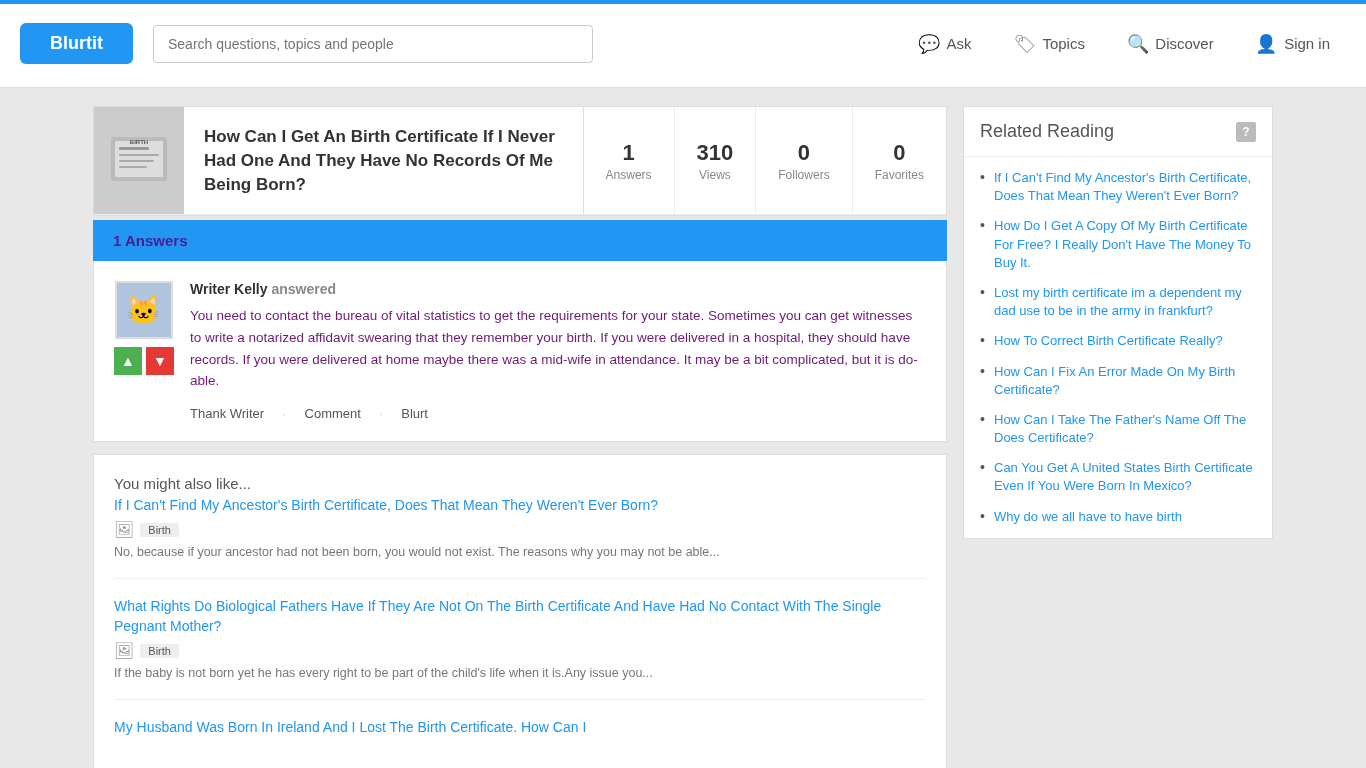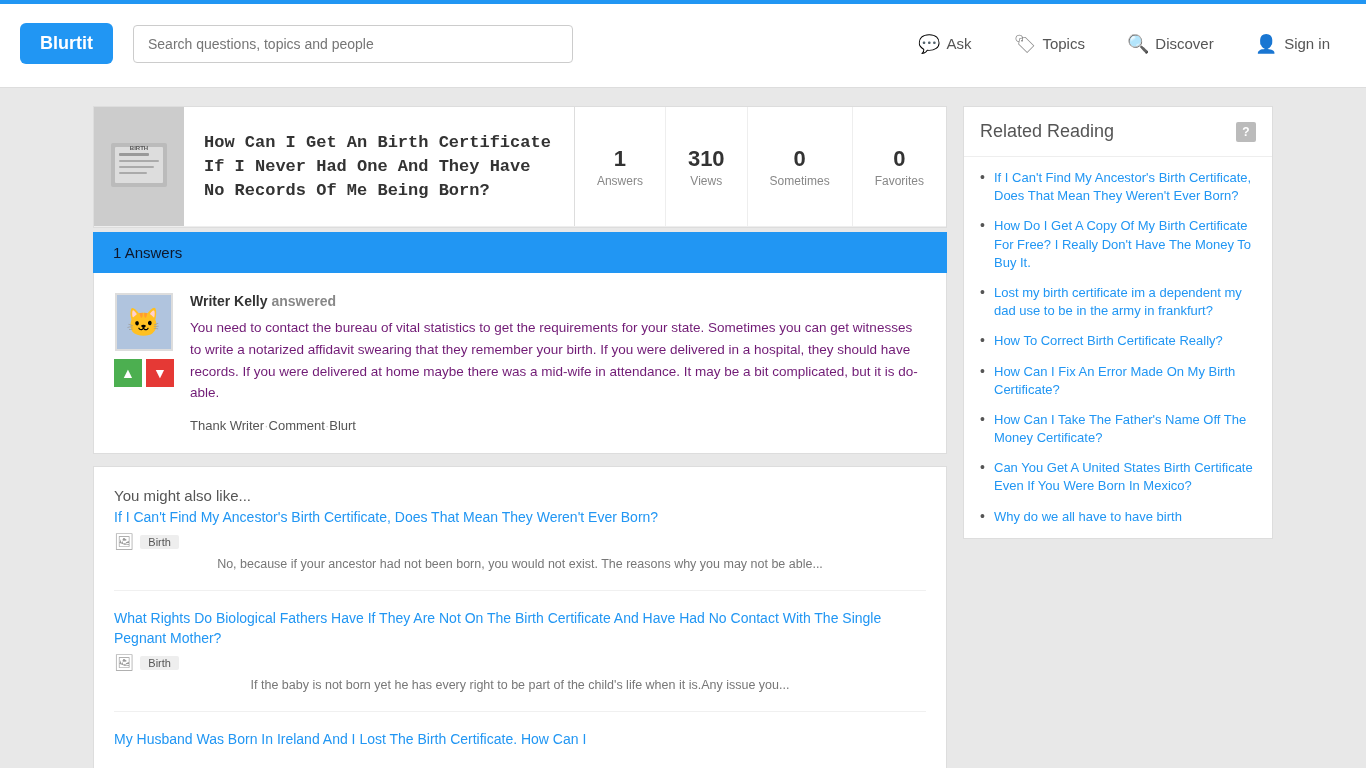--- a/index.html
+++ b/index.html
@@ -20,21 +20,21 @@
       position: absolute;
       top: 0; left: 0; right: 0;
       height: 4px;
       background: #2196f3;
     }
     .logo {
       background: #2196f3;
       color: #fff;
       font-weight: bold;
       font-size: 18px;
-      padding: 10px 20px;
+      padding: 10px 30px;
       border-radius: 6px;
       margin-right: 20px;
       cursor: pointer;
       user-select: none;
       text-align: right;
     }
     .search-box {
       flex: 1;
       max-width: 440px;
       border: 1px solid #ccc;
@@ -101,22 +101,21 @@
       justify-content: center;
       flex-shrink: 0;
       padding: 10px;
     }
     .question-icon svg {
       width: 64px;
       height: 64px;
     }
     .question-title-area {
       flex: 1;
-      padding: 24px 20px;
-      font-family: Liberation Mono, monospace;
+      padding: 18px 20px;
     }
     .question-title {
       font-size: 17px;
       font-weight: bold;
       color: #333;
       line-height: 1.4;
     }
     .question-stats {
       display: flex;
       border-left: 1px solid #ddd;
@@ -140,24 +139,24 @@
     .stat-label {
       font-size: 12px;
       color: #888;
       margin-top: 2px;
       text-align: center;
     }
 
     
     .answers-header {
       background: #2196f3;
-      color: #0f172a;
+      color: #4c1d95;
       padding: 12px 20px;
       font-size: 15px;
-      font-weight: normal;
+      font-weight: bold;
       margin-top: 2px;
     }
     .answer-card {
       background: #fff;
       border: 1px solid #ddd;
       border-top: none;
       padding: 20px;
       display: flex;
       gap: 16px;
     }
@@ -223,21 +222,21 @@
     }
     .answer-body {
       color: #701a75;
       line-height: 1.6;
       margin-top: 8px;
       font-size: 13.5px;
     }
     .answer-actions {
       margin-top: 14px;
       display: flex;
-      gap: 0;
+      gap: 18px;
       color: #555;
       font-size: 13px;
     }
     .answer-action-link {
       color: #555;
       cursor: pointer;
       text-decoration: none;
     }
     .action-sep { color: #ccc; }
 
@@ -277,21 +276,20 @@
       background: #eee;
       color: #555;
       font-size: 11px;
       padding: 1px 8px;
       border-radius: 2px;
     }
     .also-item-snippet {
       color: #777;
       font-size: 12.5px;
       line-height: 1.5;
-      text-align: center;
     }
 
     
     .sidebar {
       width: 310px;
       flex-shrink: 0;
     }
     .related-card {
       background: #fff;
       border: 1px solid #ddd;
@@ -394,21 +392,21 @@
           <div class="stat-box">
             <span class="stat-num">1</span>
             <span class="stat-label">Answers</span>
           </div>
           <div class="stat-box">
             <span class="stat-num">310</span>
             <span class="stat-label">Views</span>
           </div>
           <div class="stat-box">
             <span class="stat-num">0</span>
-            <span class="stat-label">Sometimes</span>
+            <span class="stat-label">Followers</span>
           </div>
           <div class="stat-box">
             <span class="stat-num">0</span>
             <span class="stat-label">Favorites</span>
           </div>
         </div>
       </div>
     </div>
 
     <div class="answers-header">1 Answers</div>
@@ -483,21 +481,21 @@
         <li>
           <a>Lost my birth certificate im a dependent my dad use to be in the army in frankfurt?</a>
         </li>
         <li>
           <a>How To Correct Birth Certificate Really?</a>
         </li>
         <li>
           <a>How Can I Fix An Error Made On My Birth Certificate?</a>
         </li>
         <li>
-          <a>How Can I Take The Father's Name Off The Money Certificate?</a>
+          <a>How Can I Take The Father's Name Off The Does Certificate?</a>
         </li>
         <li>
           <a>Can You Get A United States Birth Certificate Even If You Were Born In Mexico?</a>
         </li>
         <li>
           <a>Why do we all have to have birth</a>
         </li>
       </ul>
     </div>
   </div>

